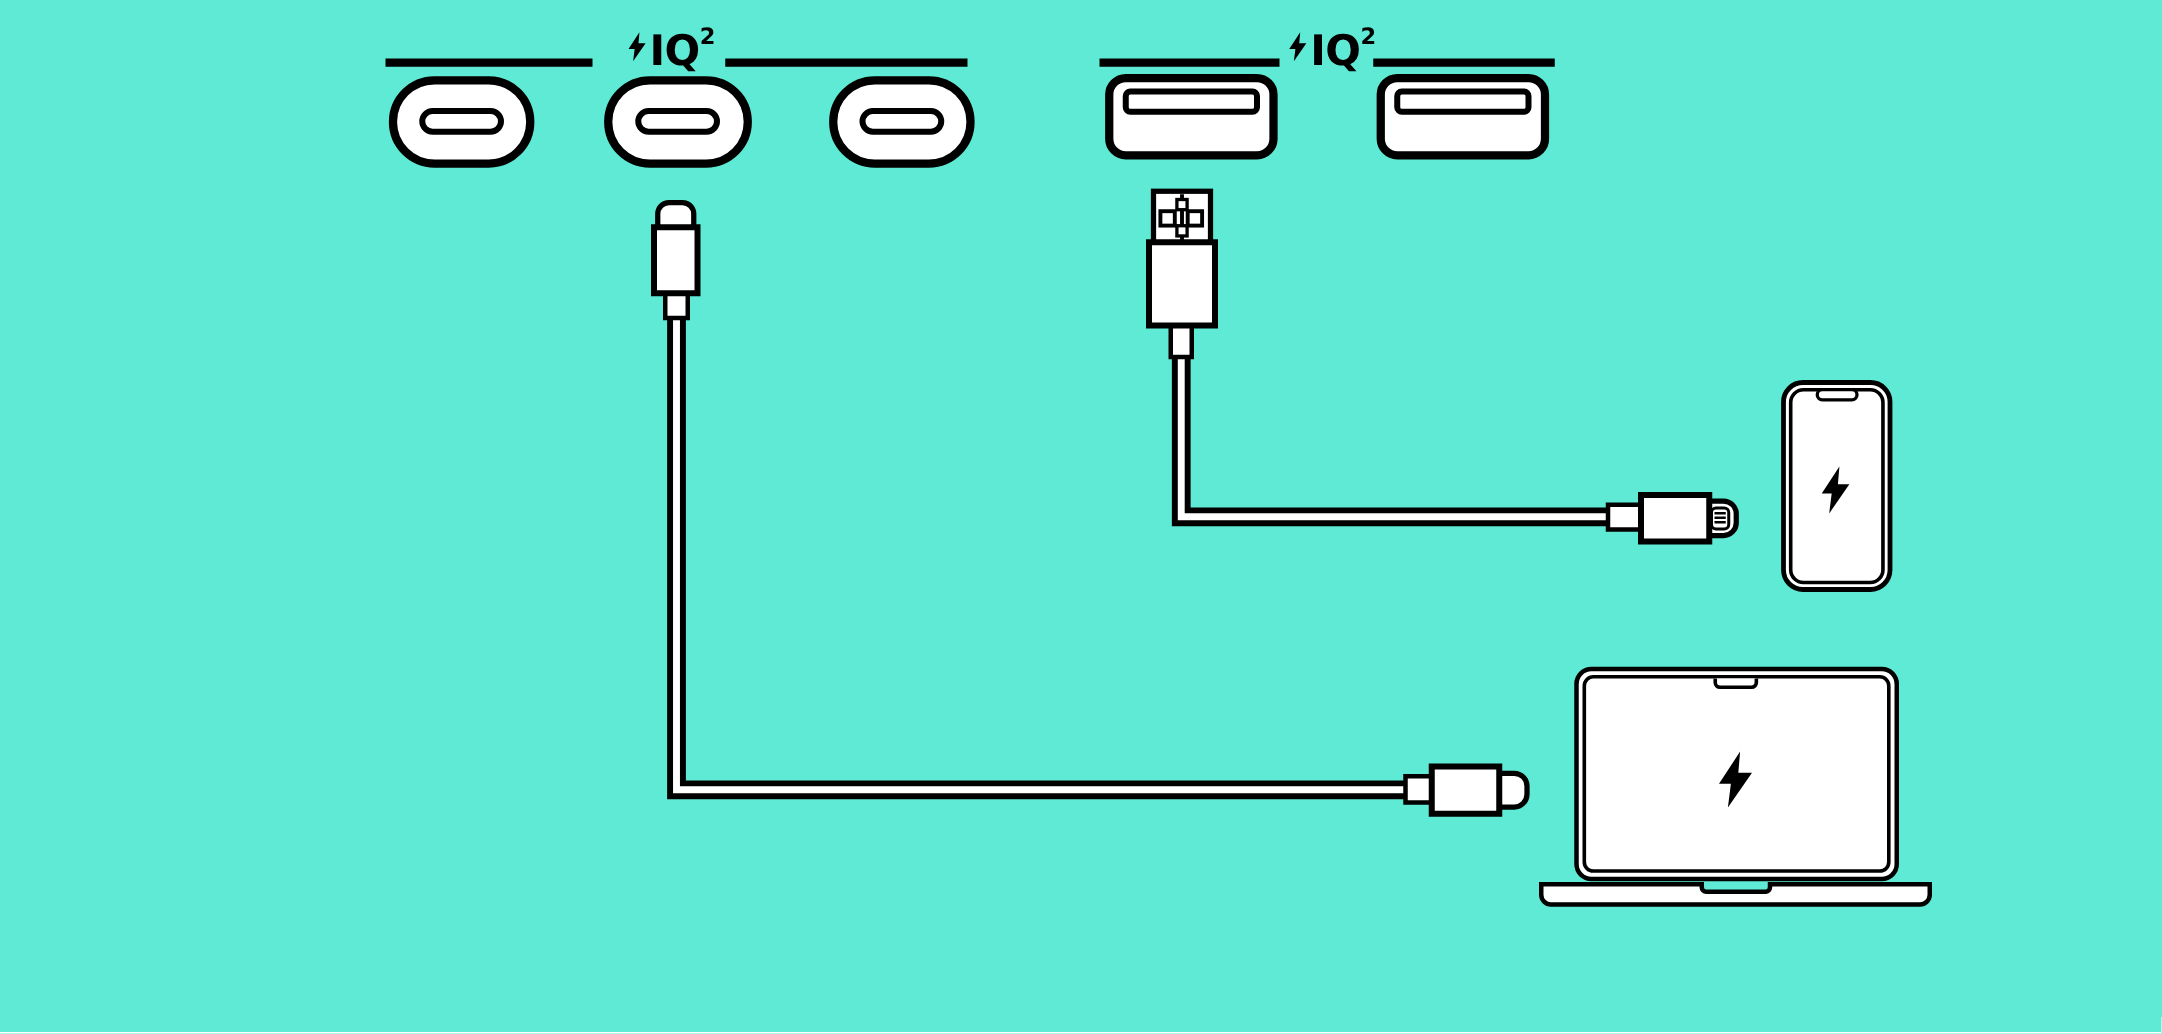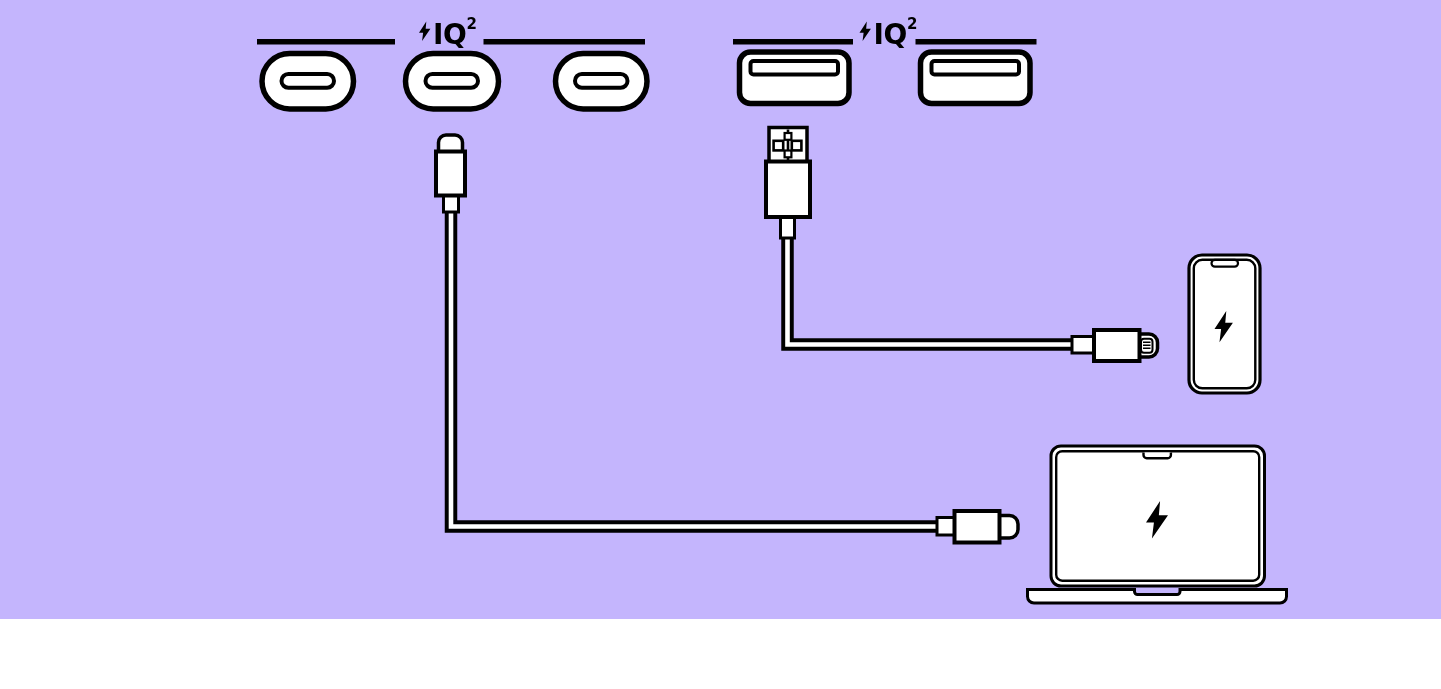--- a/index.html
+++ b/index.html
@@ -3,22 +3,22 @@
 <meta charset="utf-8">
 <style>
   html, body {
     margin: 0;
     padding: 0;
     background: #ffffff;
   }
   .stage {
     position: relative;
     width: 1441px;
-    height: 619px;
-    background: #c4b5fd;
+    height: 688px;
+    background: #5eead4;
     overflow: hidden;
     font-family: "DejaVu Sans", sans-serif;
   }
   svg text {
     font-family: "DejaVu Sans", "Liberation Sans", sans-serif;
     font-weight: 700;
     fill: #000000;
   }
 </style>
 </head>

